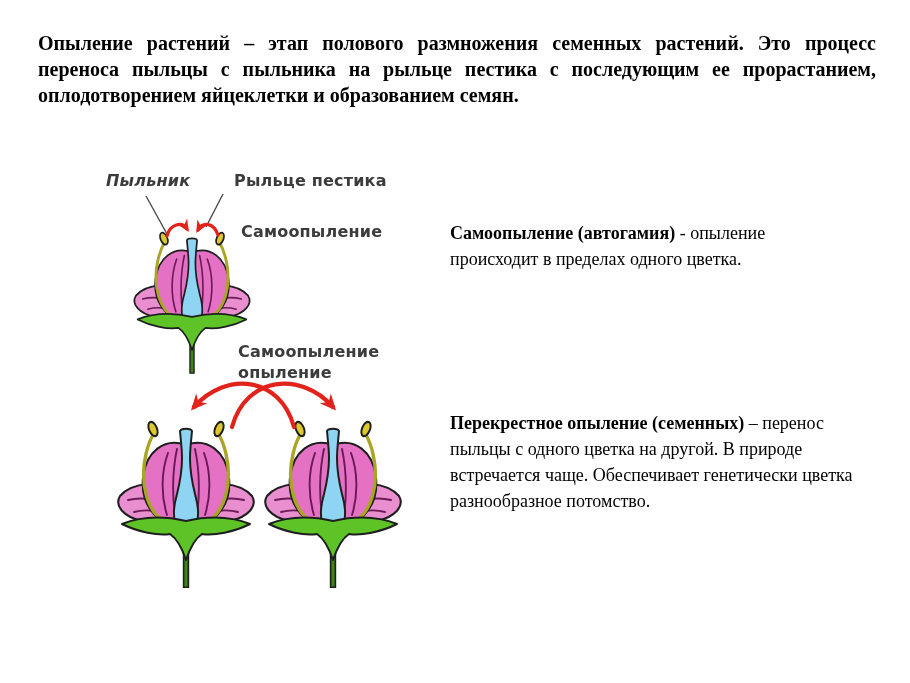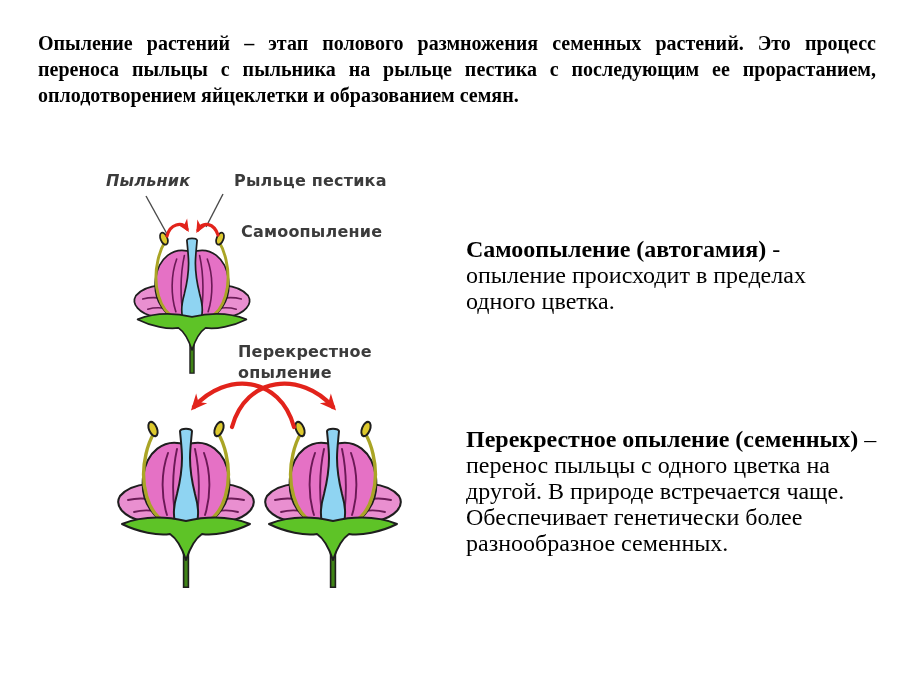--- a/index.html
+++ b/index.html
@@ -5,21 +5,21 @@
   html,body { margin:0; padding:0; background:#ffffff; }
   .slide {
     position:relative; width:910px; height:683px; background:#ffffff;
     font-family:"Liberation Serif", serif; overflow:hidden;padding-left:9px;
   }
   .intro {
     position:absolute; left:38px; top:30px; width:838px; margin:0;
     font-weight:bold; font-size:20px; line-height:26px;
     text-align:justify; color:#000;
   }
-  .desc { position:absolute; margin:16px; font-size:24px; line-height:26px; color:#000; }
+  .desc { position:absolute; margin:0; font-size:18px; line-height:26px; color:#000; }
   .desc b { font-weight:bold; }
   .desc-self  { left:450px; top:220px; width:372px; }
   .desc-cross { left:450px; top:410px; width:420px; }
 
   .dlabel {
     position:absolute;
     font-family:"DejaVu Sans","Liberation Sans",sans-serif;
     font-weight:600; font-size:16px; line-height:21px;
     color:#3b3b3b; letter-spacing:0.2px;
   }
@@ -102,19 +102,19 @@
     <path class="redarrow" stroke-width="3.2" marker-end="url(#ah)" d="M167,236 C170,224 182,221 187,229" stroke="#e2231b"></path>
     <path class="redarrow" stroke-width="3.2" marker-end="url(#ah)" d="M218,235 C214,223 203,221 198,230" stroke="#e2231b"></path>
 
     <path class="redarrow" stroke-width="4.2" marker-end="url(#ah)" d="M232,427 C246,376 301,371 333,407" stroke="#e2231b"></path>
     <path class="redarrow" stroke-width="4.2" marker-end="url(#ah)" d="M294,427 C280,376 226,371 194,407" stroke="#e2231b"></path>
   </svg>
 
   <span class="dlabel lbl-anther">Пыльник</span>
   <span class="dlabel lbl-stigma">Рыльце пестика</span>
   <span class="dlabel lbl-self">Самоопыление</span>
-  <span class="dlabel lbl-cross">Перекрестное опыление</span>
+  <span class="dlabel lbl-cross">Самоопыление опыление</span>
 
   <p class="desc desc-self"><b>Самоопыление (автогамия)</b><span> - опыление происходит в пределах одного цветка.</span></p>
 
-  <p class="desc desc-cross"><b>Перекрестное опыление (семенных)</b><span> – перенос пыльцы с одного цветка на другой. В природе встречается чаще. Обеспечивает генетически более разнообразное семенных.</span></p>
+  <p class="desc desc-cross"><b>Перекрестное опыление (семенных)</b><span> – перенос пыльцы с одного цветка на другой. В природе встречается чаще. Обеспечивает генетически цветка разнообразное потомство.</span></p>
 
 </div>
 
 </body></html>

